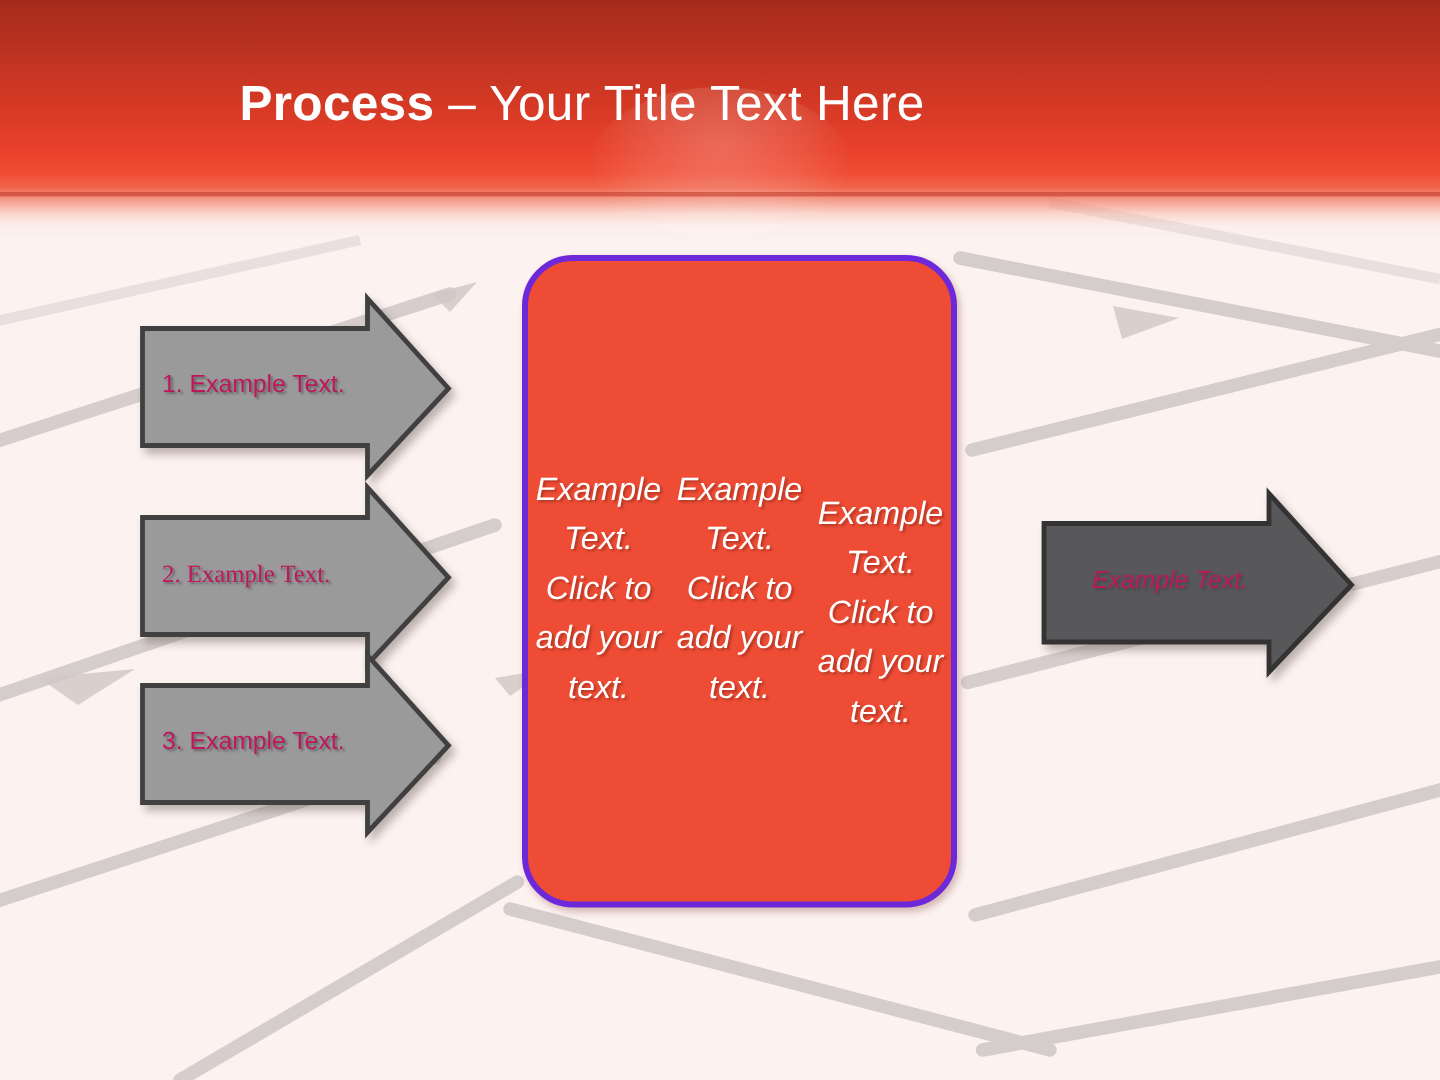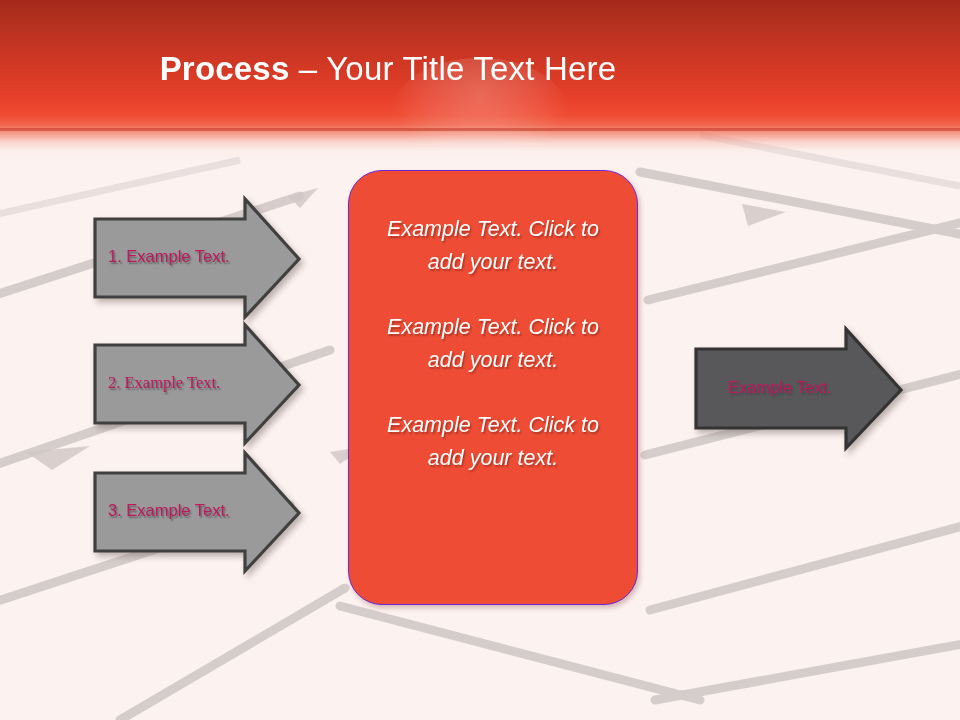--- a/index.html
+++ b/index.html
@@ -89,25 +89,25 @@
 
   
   .center-box {
     position: absolute;
     left: 348px;
     top: 170px;
     width: 290px;
     height: 435px;
     border-radius: 34px;
     background: #ee4c34;
-    border: 1px solid #6d28d9;
+    border: 4px solid #6d28d9;
     box-shadow: 2px 3px 5px rgba(120,50,40,0.30);
     box-sizing: border-box;
     display: flex;
-    flex-direction: column;
+    flex-direction: row;
     justify-content: flex-start;
     align-items: center;
     padding-top: 42px;
   }
   .cb-para {
     width: 230px;
     text-align: center;
     color: #ffffff;
     font-style: italic;
     font-size: 21.5px;
@@ -188,30 +188,30 @@
 
   <div class="arrow" style="left:92px; top:322px;">
     <svg width="212" height="124" viewBox="0 0 212 124">
       <g transform="translate(3,3)">
         <path d="M 0 20 L 150 20 L 150 0 L 204 60 L 150 118 L 150 98 L 0 98 Z" fill="#9a9a9a" stroke="#404040" stroke-width="3.2" stroke-linejoin="miter" style="filter: drop-shadow(3px 4px 3px rgba(110,95,92,0.45));"></path>
       </g>
     </svg>
     <div class="arrow-label" style="left:16px; top:51px;font-family:Liberation Serif, serif;">2. Example Text.</div>
   </div>
 
-  <div class="arrow" style="left:92px; top:450px;text-decoration:underline;">
+  <div class="arrow" style="left:92px; top:434px;text-decoration:underline;">
     <svg width="212" height="124" viewBox="0 0 212 124">
       <g transform="translate(3,3)">
         <path d="M 0 20 L 150 20 L 150 0 L 204 60 L 150 118 L 150 98 L 0 98 Z" fill="#9a9a9a" stroke="#404040" stroke-width="3.2" stroke-linejoin="miter" style="filter: drop-shadow(3px 4px 3px rgba(110,95,92,0.45));"></path>
       </g>
     </svg>
     <div class="arrow-label" style="left:16px; top:51px;">3. Example Text.</div>
   </div>
 
-  <div class="arrow" style="left:693px; top:326px;">
+  <div class="arrow" style="left:693px; top:326px;font-style:italic;">
     <svg width="214" height="124" viewBox="0 0 214 124">
       <g transform="translate(3,3)">
         <path d="M 0 20 L 150 20 L 150 0 L 205 61 L 150 119 L 150 99 L 0 99 Z" fill="#58585b" stroke="#333333" stroke-width="3.2" stroke-linejoin="miter" style="filter: drop-shadow(3px 4px 3px rgba(110,95,92,0.45));"></path>
       </g>
     </svg>
     <div class="arrow-label" style="left:35px; top:52px;">Example Text.</div>
   </div>
 
 </div>
 

